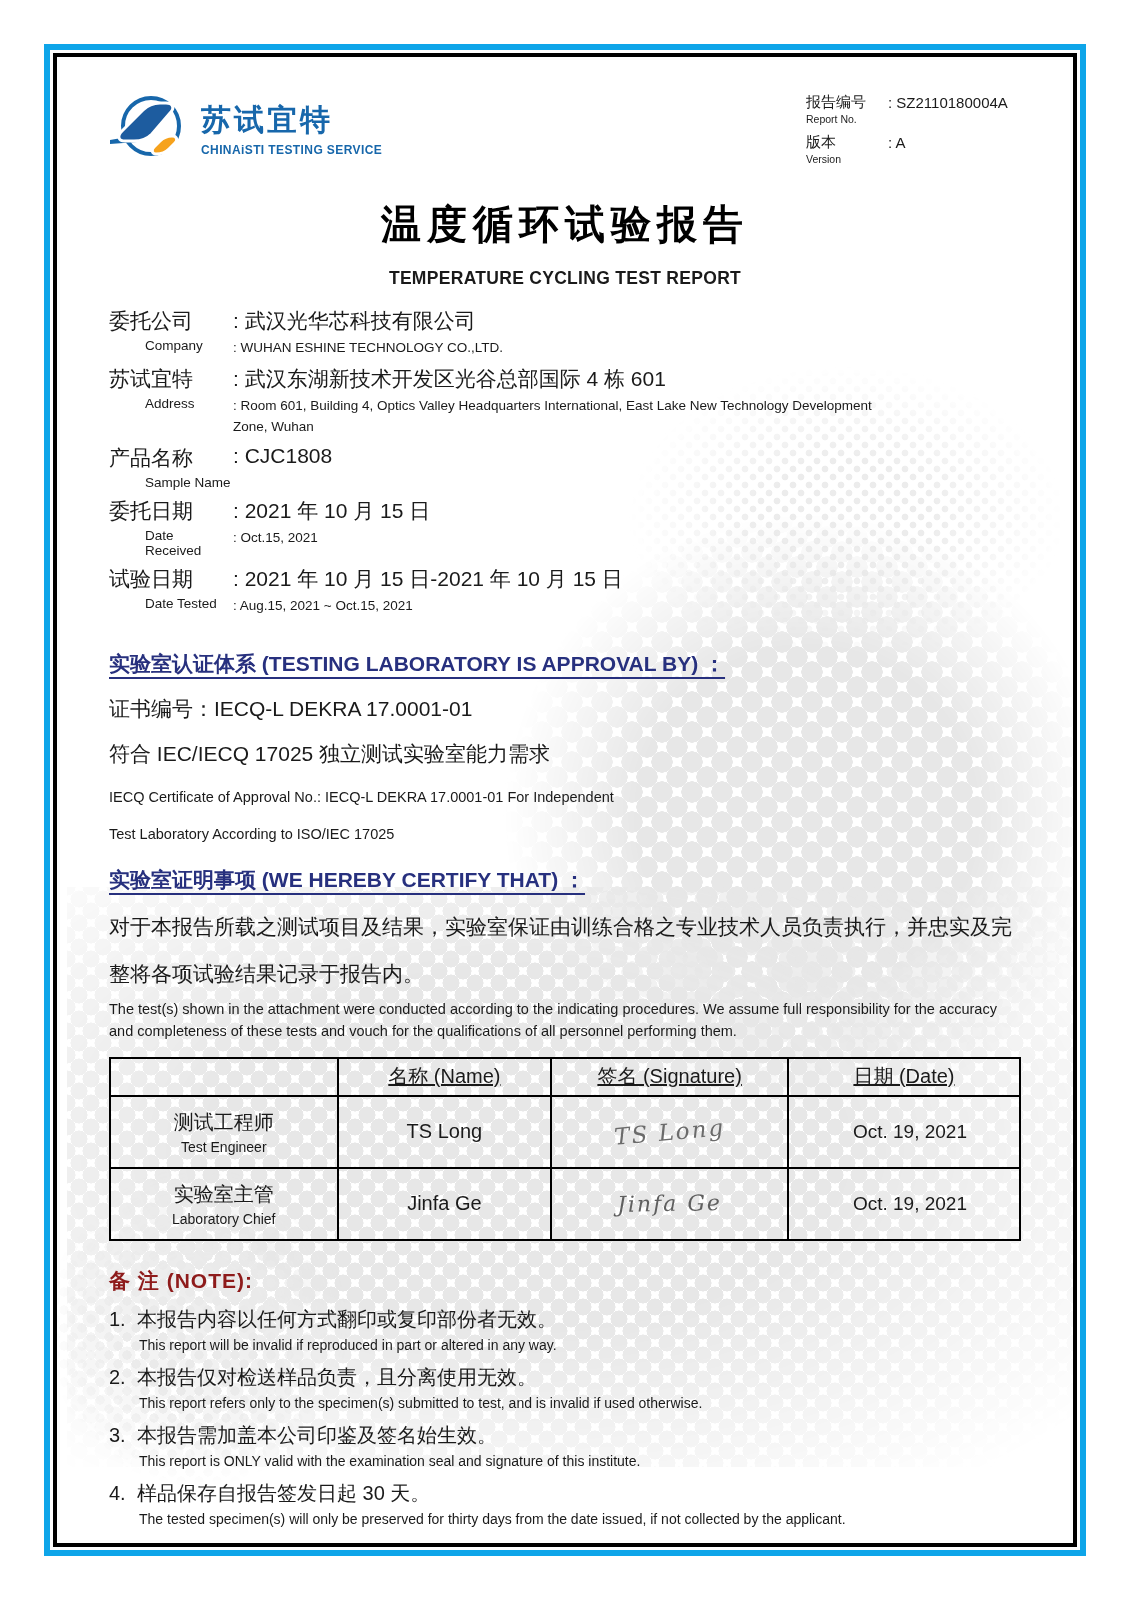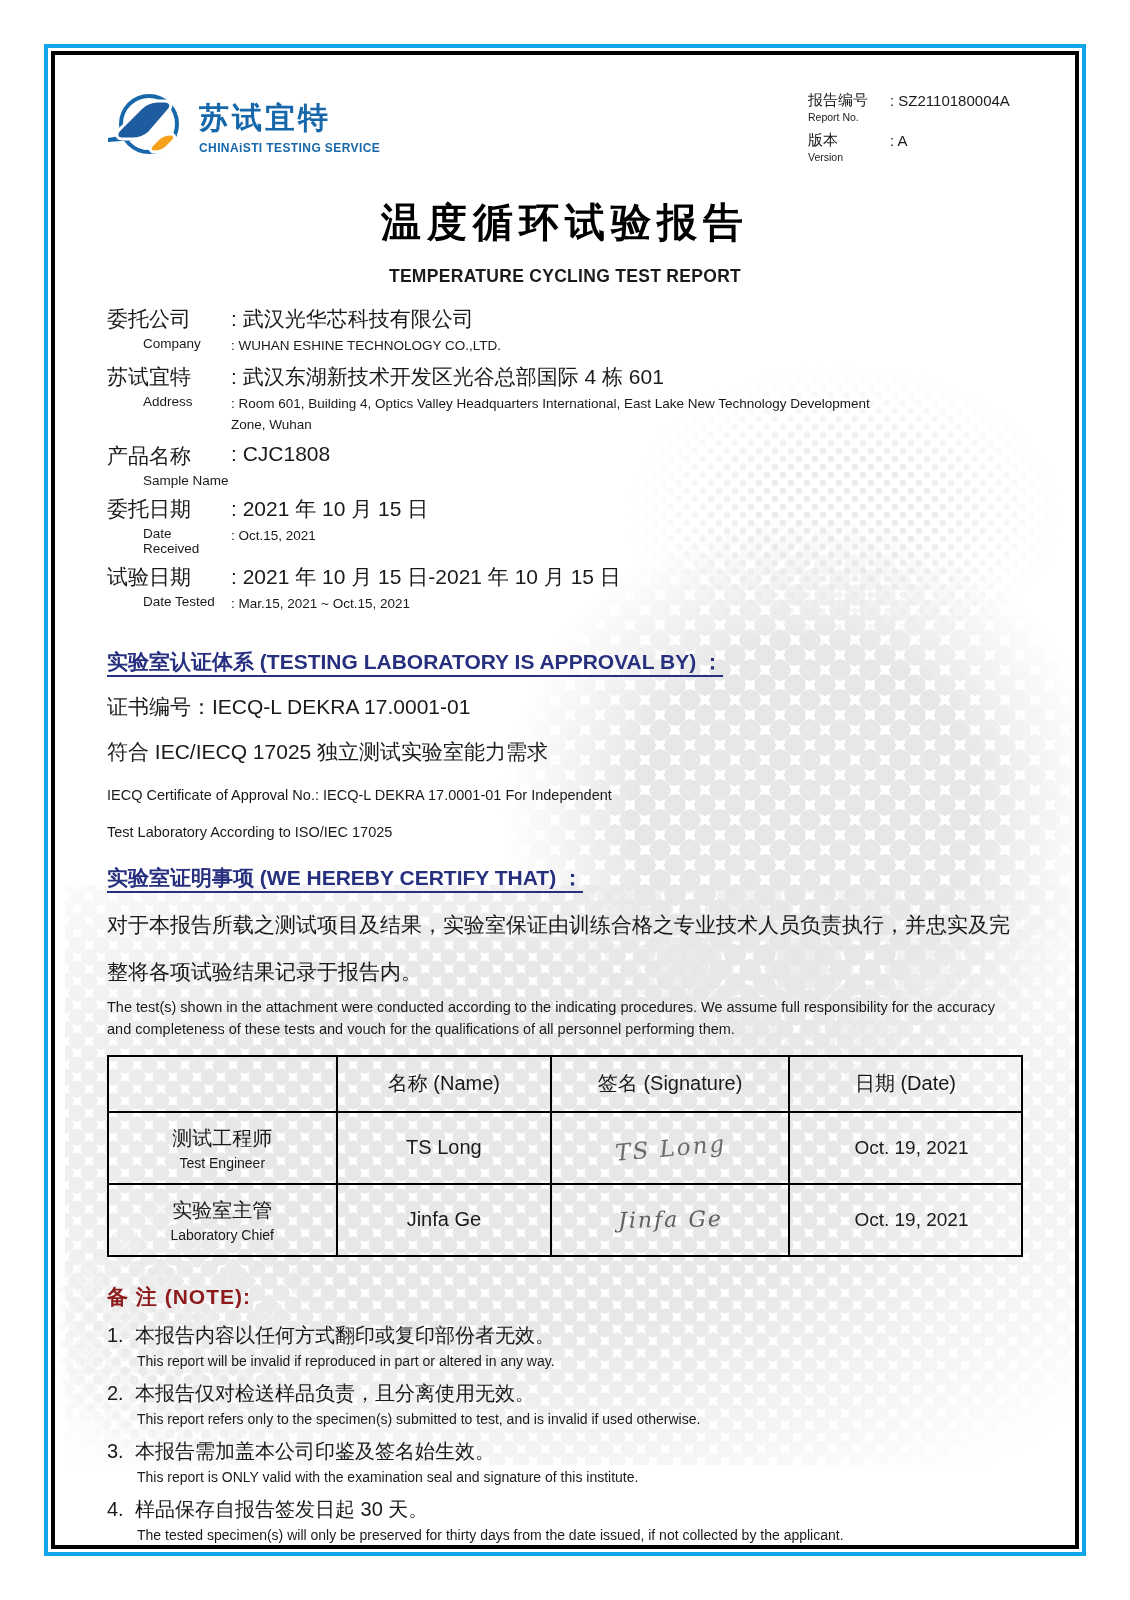--- a/index.html
+++ b/index.html
@@ -1,21 +1,21 @@
 <!DOCTYPE html>
 <html><head>
 <meta charset="utf-8">
 <style>
   * { margin:0; padding:0; box-sizing:border-box; }
   html,body { width:1130px; height:1600px; background:#fff;
               font-family:"Liberation Sans","DejaVu Sans",sans-serif; color:#1a1a1a; }
   body { position:relative; overflow:hidden; }
 
   
-  .frame-outer { position:absolute; inset:44px; border:4px solid #0ea5e9; }
+  .frame-outer { position:absolute; inset:44px; border:6px solid #0ea5e9; }
   .frame-inner { position:absolute; inset:3px; border:4px solid #000; overflow:hidden; background:#fff; }
 
   
   .dots { position:absolute; z-index:0; pointer-events:none;
           background-image:
             radial-gradient(closest-side,#e7e7e7 70%,transparent 72%),
             radial-gradient(closest-side,#e7e7e7 70%,transparent 72%);
   }
   .dots-a { left:440px; top:450px; width:620px; height:620px;
             background-size:30px 30px; background-position:0 0,15px 15px;
@@ -72,21 +72,21 @@
   .approval { margin-top:34px; }
   .approval .line-zh { font-size:21px; margin-top:17px; }
   .approval .line-en { font-size:14.5px; margin-top:21px; }
   .certify { margin-top:24px; }
   .certify .zh-para { font-size:21px; line-height:2.22; margin-top:10px; }
   .certify .en-para { font-size:14.5px; line-height:1.5; margin-top:2px; }
 
   
   table { width:100%; border-collapse:collapse; margin-top:14px; }
   th,td { border:2.5px solid #000; text-align:center; vertical-align:middle; background:transparent; }
-  th { height:56px; font-size:20px; font-weight:normal; }
+  th { height:38px; font-size:20px; font-weight:normal;text-decoration:underline; }
   td { height:72px; }
   col.c1{width:25%} col.c2{width:23.5%} col.c3{width:26%} col.c4{width:25.5%}
   .role-zh { font-size:20px; }
   .role-en { font-size:14px; margin-top:3px; }
   .name-cell { font-size:20px; }
   .date-cell { font-size:19px;padding-left:12px; }
   .sig { display:inline-block; font-family:"DejaVu Serif",serif; font-style:italic;
          color:#6b6b6b; font-size:23px; letter-spacing:2px; transform:rotate(-5deg); }
   .sig2 { transform:rotate(-1deg); font-size:22px; color:#5f5f5f; }
 
@@ -194,21 +194,21 @@
           </div>
         </div>
 
         <div class="field-row">
           <div class="f-label">
             <div class="f-label-zh">试验日期</div>
             <div class="f-label-en">Date Tested</div>
           </div>
           <div class="f-value">
             <div class="f-value-zh">: 2021 年 10 月 15 日-2021 年 10 月 15 日</div>
-            <div class="f-value-en">: Mar.15, 2021 ~ Oct.15, 2021</div>
+            <div class="f-value-en">: Aug.15, 2021 ~ Oct.15, 2021</div>
           </div>
         </div>
 
       </div>
 
       <div class="approval">
         <div class="section-heading">实验室认证体系 (TESTING LABORATORY IS APPROVAL BY) ：</div>
         <div class="line-zh">证书编号：IECQ-L DEKRA 17.0001-01</div>
         <div class="line-zh">符合 IEC/IECQ 17025 独立测试实验室能力需求</div>
         <div class="line-en">IECQ Certificate of Approval No.: IECQ-L DEKRA 17.0001-01 For Independent</div>

